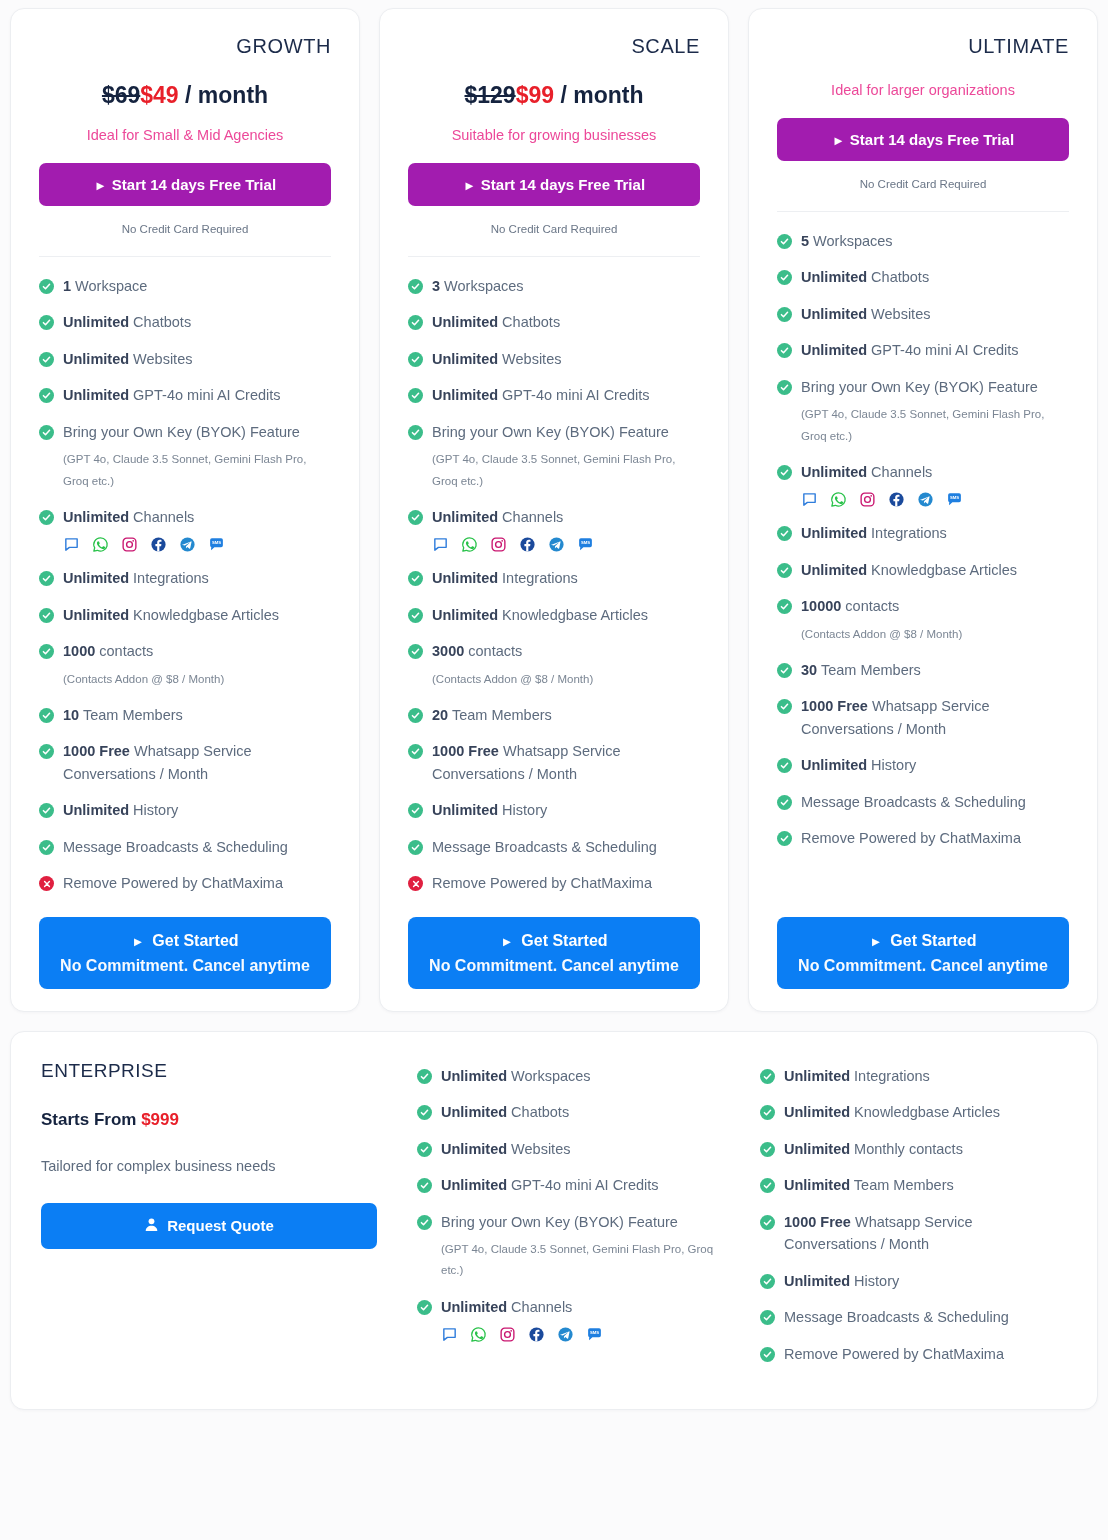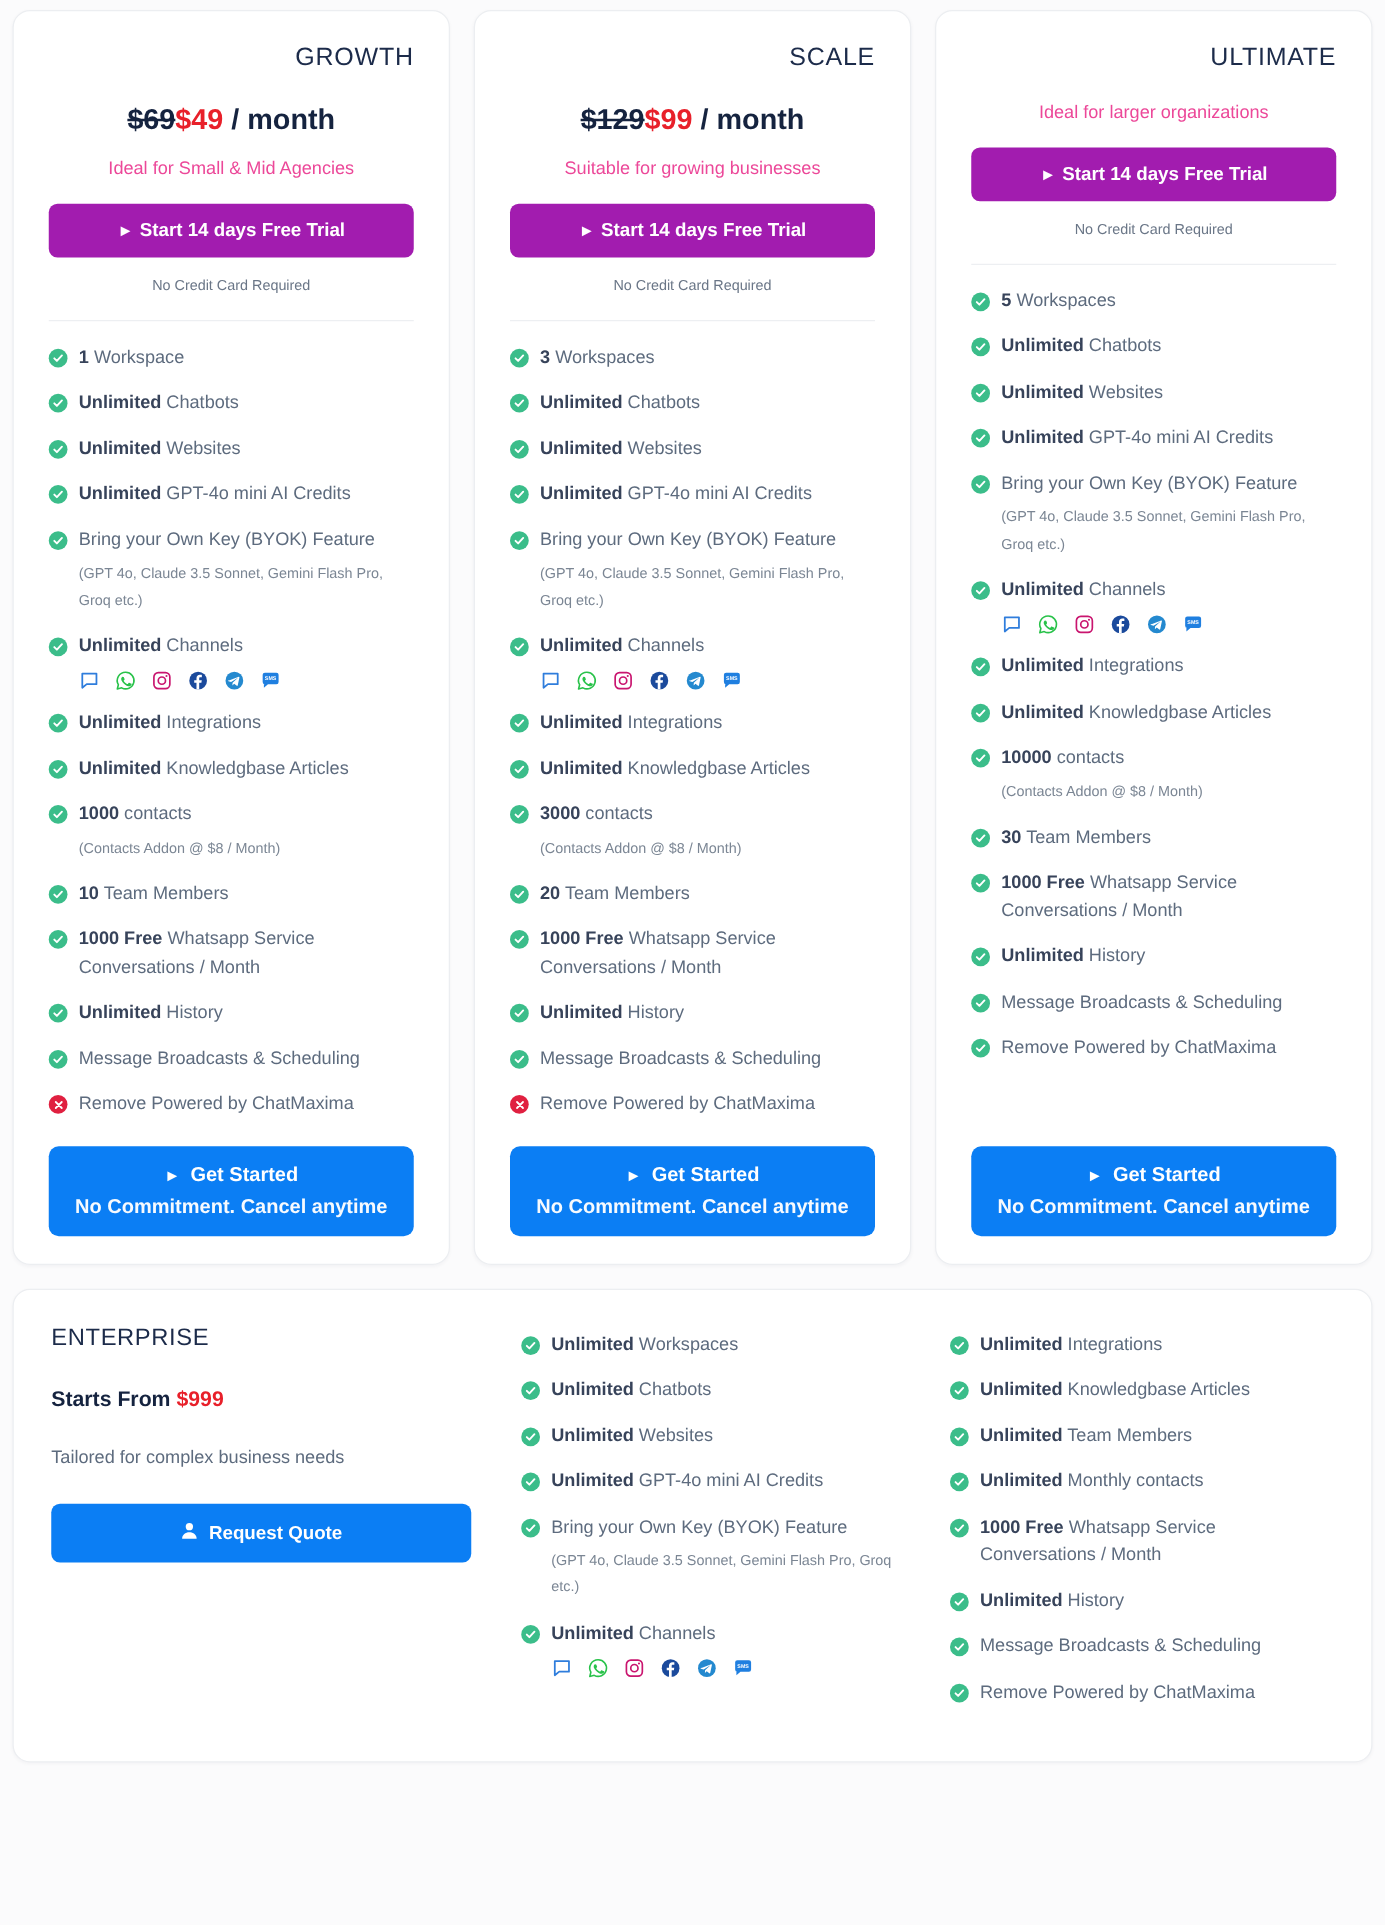--- a/index.html
+++ b/index.html
@@ -842,29 +842,29 @@
               </svg>
             </span>
             <span class="feat-text"><b>Unlimited</b> Knowledgbase Articles</span>
           </li>
           <li class="feat">
             <span class="ico ok">
               <svg width="9" height="9" viewBox="0 0 10 10">
                 <path d="M1.6 5.2 L3.9 7.5 L8.4 2.6" fill="none" stroke="#fff" stroke-width="1.7" stroke-linecap="round" stroke-linejoin="round"></path>
               </svg>
             </span>
+            <span class="feat-text"><b>Unlimited</b> Monthly contacts</span>
+          </li>
+          <li class="feat">
+            <span class="ico ok">
+              <svg width="9" height="9" viewBox="0 0 10 10">
+                <path d="M1.6 5.2 L3.9 7.5 L8.4 2.6" fill="none" stroke="#fff" stroke-width="1.7" stroke-linecap="round" stroke-linejoin="round"></path>
+              </svg>
+            </span>
             <span class="feat-text"><b>Unlimited</b> Team Members</span>
-          </li>
-          <li class="feat">
-            <span class="ico ok">
-              <svg width="9" height="9" viewBox="0 0 10 10">
-                <path d="M1.6 5.2 L3.9 7.5 L8.4 2.6" fill="none" stroke="#fff" stroke-width="1.7" stroke-linecap="round" stroke-linejoin="round"></path>
-              </svg>
-            </span>
-            <span class="feat-text"><b>Unlimited</b> Monthly contacts</span>
           </li>
           <li class="feat">
             <span class="ico ok">
               <svg width="9" height="9" viewBox="0 0 10 10">
                 <path d="M1.6 5.2 L3.9 7.5 L8.4 2.6" fill="none" stroke="#fff" stroke-width="1.7" stroke-linecap="round" stroke-linejoin="round"></path>
               </svg>
             </span>
             <span class="feat-text"><b>1000 Free</b> Whatsapp Service Conversations / Month</span>
           </li>
           <li class="feat">

